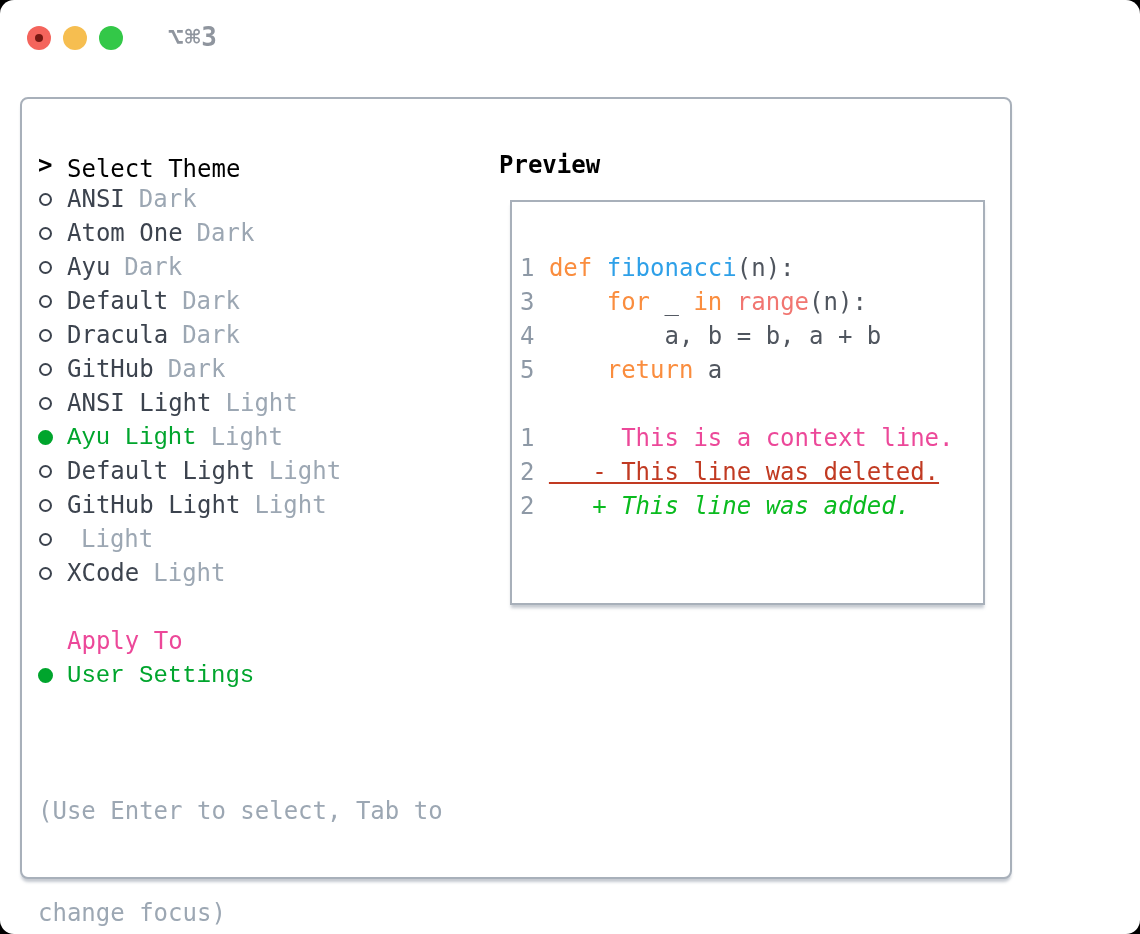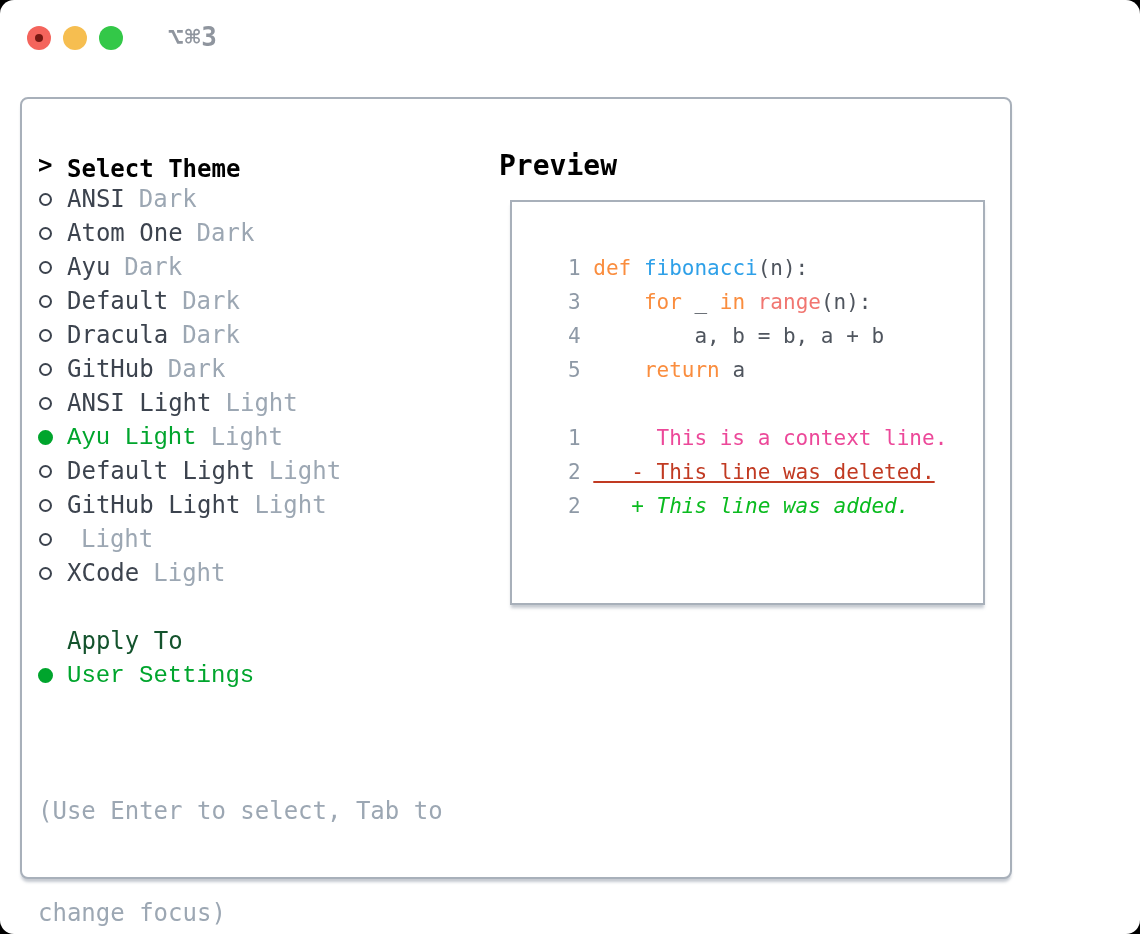--- a/index.html
+++ b/index.html
@@ -48,39 +48,39 @@
     height: 34px; font-size: 24px; color: #3C434E; white-space: pre;
   }
   .marker { width: 29px; flex: none; display: flex; align-items: center; }
   .arrow  { font-weight: bold; color: #000; }
   .dot {
     width: 13px; height: 13px; border-radius: 50%;
     border: 2px solid #3C434E; margin-left: 1px;
   }
   .row.selected .dot { width: 15px; height: 15px; background: #00A52D; border-color: #00A52D; margin-left: 0; }
   .row.selected .name { color: #00A52D; font-family: Liberation Mono, monospace; }
-  .hdr  { font-weight: bold; color: #000; margin-top: 8px; }
-  .hdr2 { color: #14532d; }
+  .hdr  { font-weight: normal; color: #000; margin-top: 8px; }
+  .hdr2 { color: #ec4899; }
   .tag  { color: #9CA7B3; margin-left: 14px; }
   .spacer { height: 34px; }
   .help { font-size: 24px; line-height: 34px; color: #9CA7B3; white-space: pre; }
   
   .preview-label {
     position: absolute; left: 477px; top: 49px; height: 34px;
     display: flex; align-items: center;
-    font-size: 28px; font-weight: bold; color: #000;
+    font-size: 24px; font-weight: bold; color: #000;
   }
   .preview-box {
     position: absolute; left: 488px; top: 101px;
     width: 475px; height: 405px;
     border: 2px solid #A8B0BA; background: #fff;
     box-shadow: 0 4px 3px -1px rgba(125,135,150,0.45);
   }
   .code { position: absolute; left: 8px; top: 49px; }
-  .code-line { height: 34px; line-height: 34px; font-size: 21px; white-space: pre; margin-left: 48px; }
+  .code-line { height: 34px; line-height: 34px; font-size: 24px; white-space: pre; }
 </style>
 </head>
 <body>
 
 <div class="screen">
 
   <div class="light light-close"></div>
   <div class="light light-min"></div>
   <div class="light light-zoom"></div>
   <div class="window-title">⌥⌘3</div>

